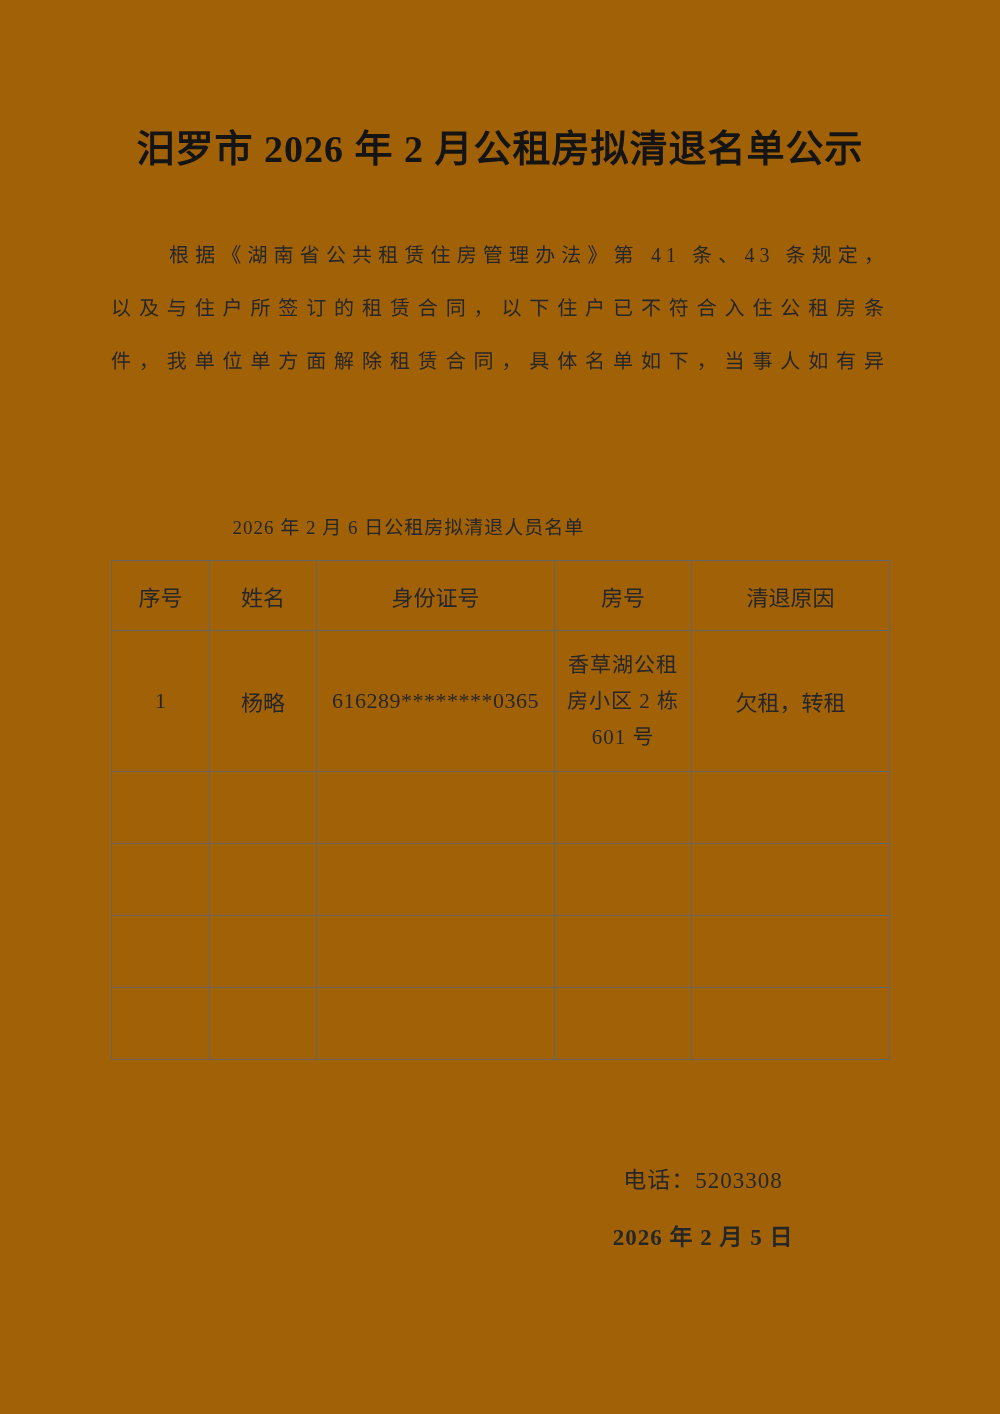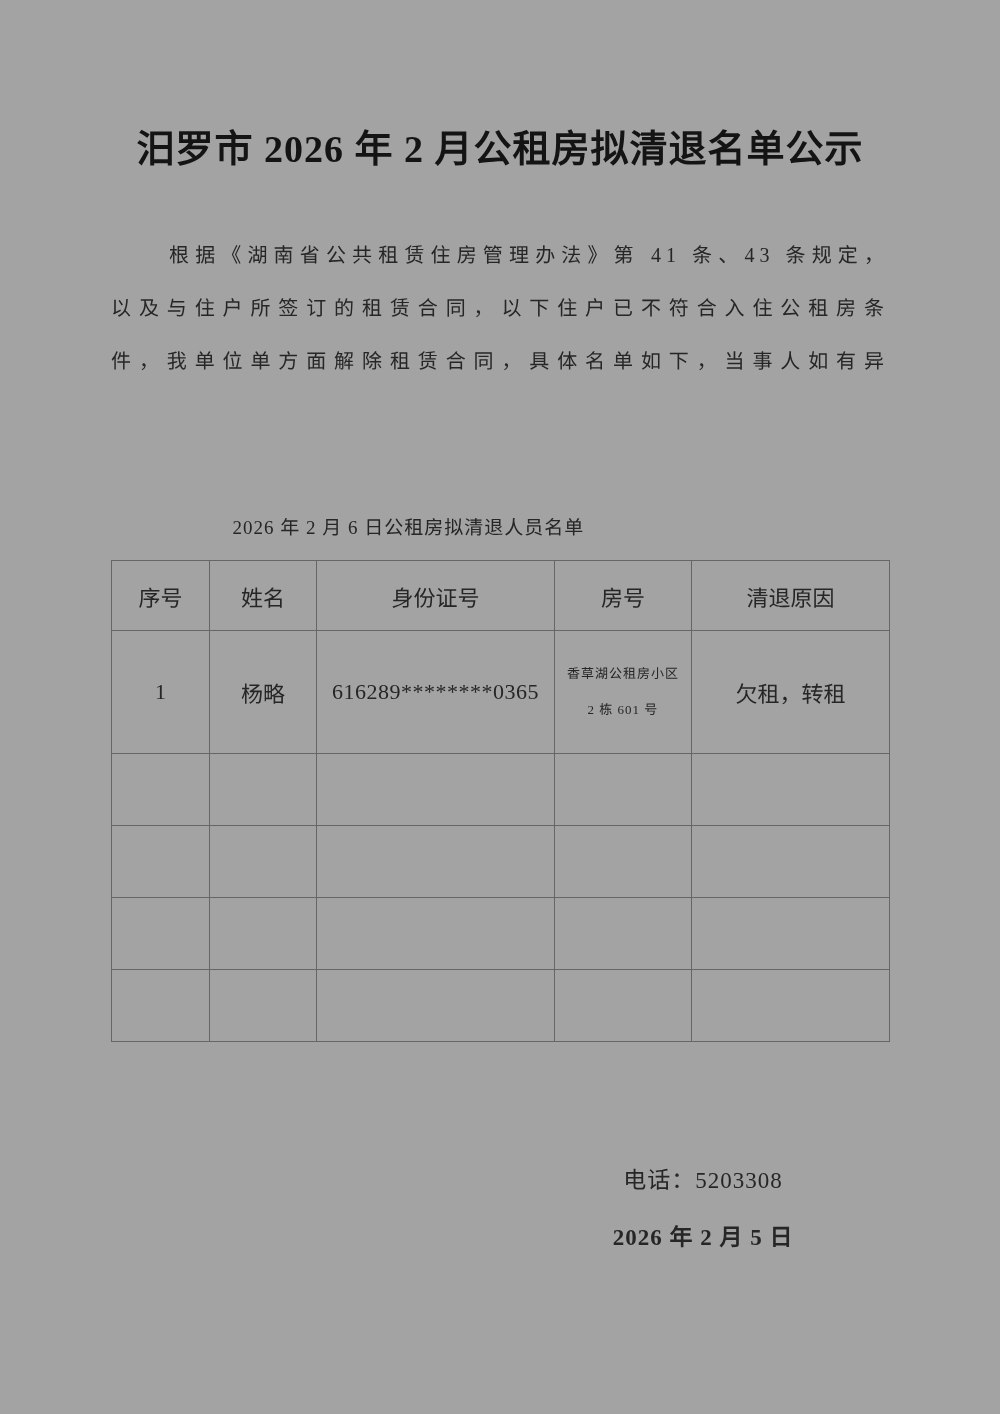--- a/index.html
+++ b/index.html
@@ -5,21 +5,21 @@
   html, body {
     margin: 0;
     padding: 0;
     background: #ffffff;
   }
   .page {
     position: relative;
     width: 1000px;
     height: 1414px;
     margin: 0 auto;
-    background: #a3a3a3;
+    background: #a16207;
     color: #1f1f1f;
     font-family: "Liberation Serif", "DejaVu Serif", serif;
     overflow: hidden;
   }
   .doc-title {
     position: absolute;
     top: 118px;
     left: 0;
     width: 1000px;
     text-align: center;
@@ -78,21 +78,21 @@
     text-align: center;
     vertical-align: middle;
     font-weight: normal;
     padding: 16px 8px;
     overflow: hidden;
   }
   tr.header-row { height: 70px; }
   tr.data-row   { height: 123px; }
   tr.empty-row  { height: 72px; }
   td.room-cell {
-    font-size: 13px;
+    font-size: 21px;
     line-height: 36px;
     letter-spacing: 1px;
     padding: 2px 12px;
   }
   td.id-cell { letter-spacing: 0.5px; }
   .footer-line {
     position: absolute;
     left: 453px;
     width: 500px;
     text-align: center;

